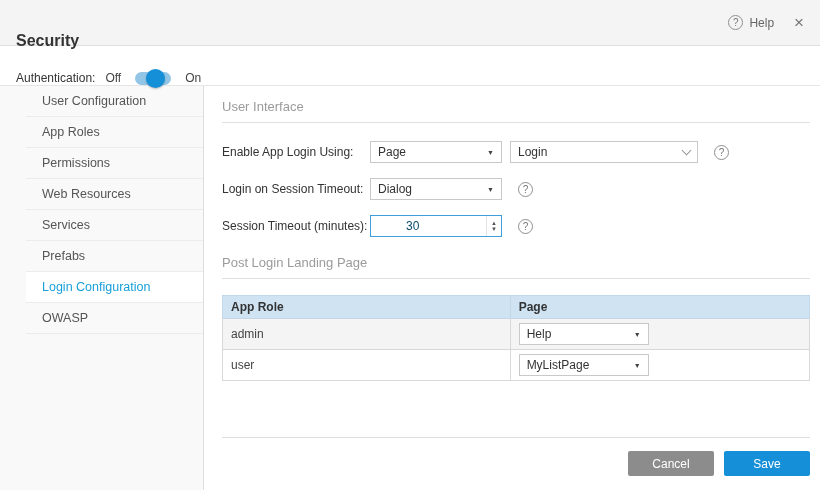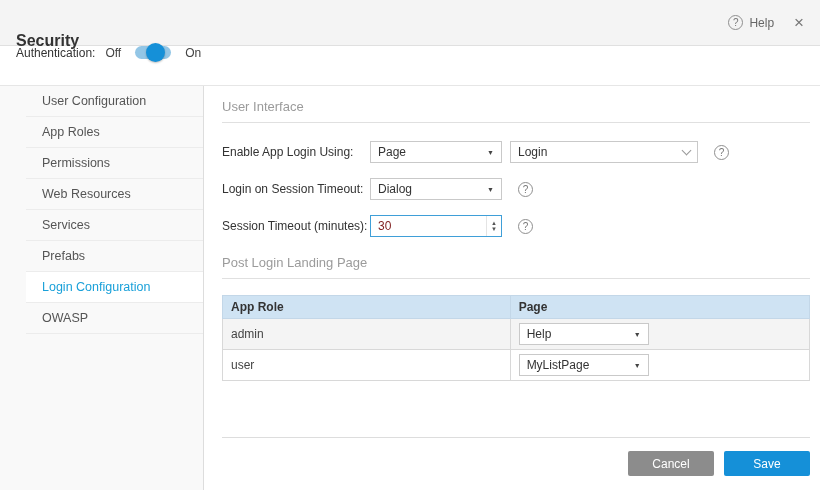--- a/index.html
+++ b/index.html
@@ -13,21 +13,21 @@
               display:flex; align-items:center; justify-content:space-between; padding:0 16px; }
   .title { font-size:16px; font-weight:bold; color:#333;margin-top:36px; }
   .titlebar-right { display:flex; align-items:center; gap:20px; }
   .help-group { display:flex; align-items:center; gap:6px; font-size:12px; color:#666; cursor:pointer; }
   .qicon { width:15px; height:15px; border:1px solid #8f8f8f; border-radius:50%; display:flex;
            align-items:center; justify-content:center; font-size:10px; color:#777; flex:0 0 auto; }
   .close { font-size:17px; color:#777; cursor:pointer; line-height:1; }
 
   
   .auth-row { height:40px; flex:0 0 auto; border-bottom:1px solid #e6e6e6; display:flex;
-              align-items:flex-start; padding:0 16px; gap:10px; font-size:12px; color:#333; }
+              align-items:flex-end; padding:0 16px; gap:10px; font-size:12px; color:#333; }
   .auth-row .state-label { color:#444; }
   .toggle { width:36px; height:13px; background:#93c6e6; border-radius:7px; position:relative;
             cursor:pointer; margin:0 4px; }
   .toggle .knob { width:19px; height:19px; background:#1590d8; border-radius:50%;
                   position:absolute; top:-3px; left:11px; box-shadow:0 1px 2px rgba(0,0,0,.25); }
 
   
   .body { display:flex; flex:1; min-height:0; }
   .sidebar { width:204px; flex:0 0 auto; background:#f9f9f9; border-right:1px solid #ddd;padding-left:26px; }
   .side-item { padding:8px 16px; font-size:12.5px; color:#555; border-bottom:1px solid #ececec; cursor:pointer; }
@@ -45,21 +45,21 @@
             justify-content:space-between; padding:0 7px; font-size:12px; color:#333; cursor:pointer; }
   .select .caret { font-size:7px; color:#444; margin-left:6px; }
   .w1 { width:132px; }
   .w2 { width:188px; margin-left:8px; }
   .wtd { width:130px; }
   .chevron { width:7px; height:7px; border-right:1px solid #999; border-bottom:1px solid #999;
              transform:rotate(45deg); margin-top:-3px; flex:0 0 auto; }
 
   .numbox { width:132px; height:22px; border:1px solid #3f9fd8; background:#fff; display:flex; align-items:center; }
   .numbox input { border:none; outline:none; flex:1; min-width:0; font-size:12px; padding:0 7px;
-                  color:#7f1d1d; background:transparent; font-family:inherit; }
+                  color:#0c4a6e; background:transparent; font-family:inherit;margin-left:28px; }
   .spinner { display:flex; flex-direction:column; align-items:center; justify-content:center;
              padding:0 4px; color:#555; cursor:pointer; border-left:1px solid #e4e4e4; height:100%; }
   .spinner span { font-size:6px; line-height:6px; }
 
   .help-q { margin-left:16px; cursor:pointer; }
 
   
   table { width:100%; border-collapse:collapse; font-size:12px; }
   th { background:#cfe3f3; color:#333; font-weight:bold; text-align:left; padding:4px 8px;
        border:1px solid #c3d7e8; }

